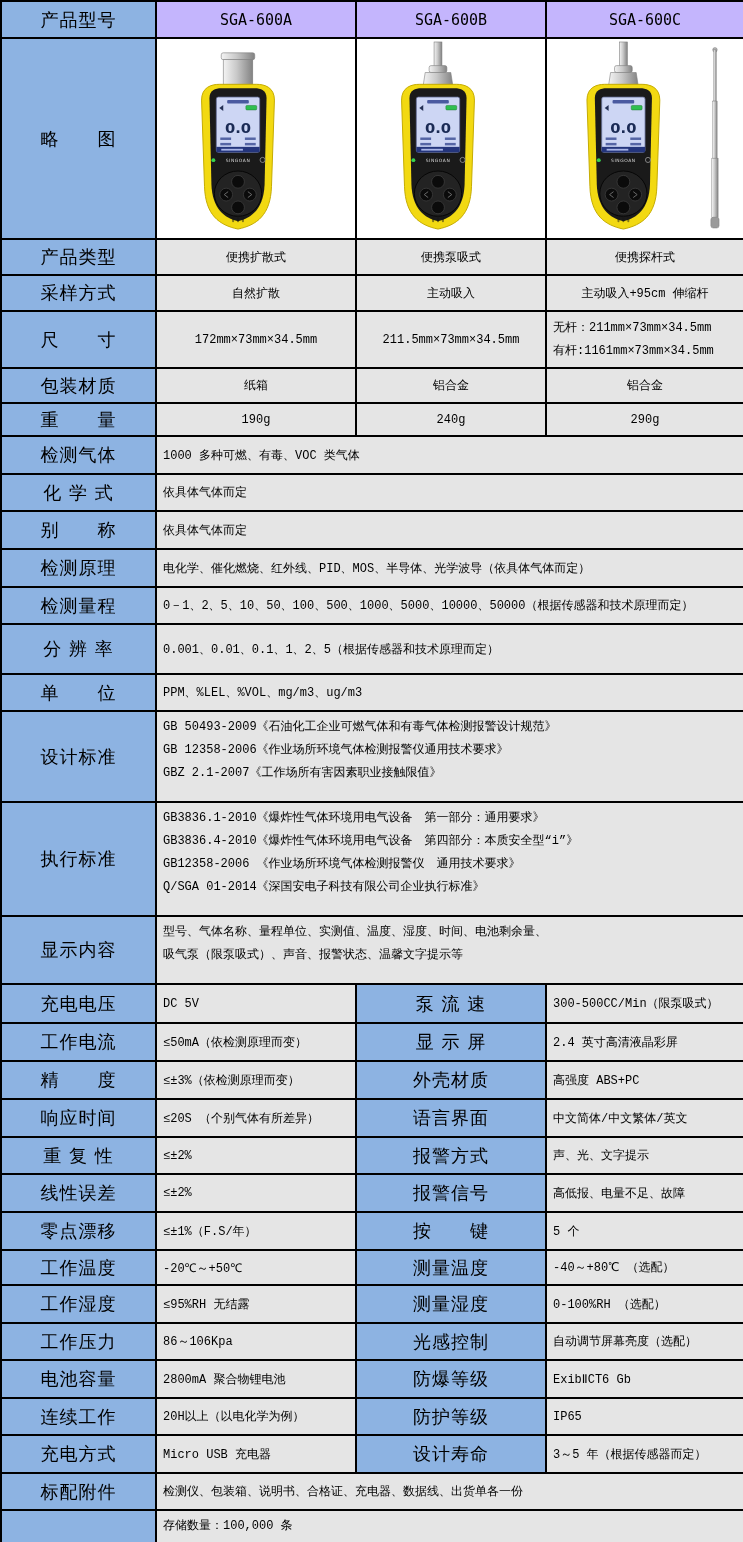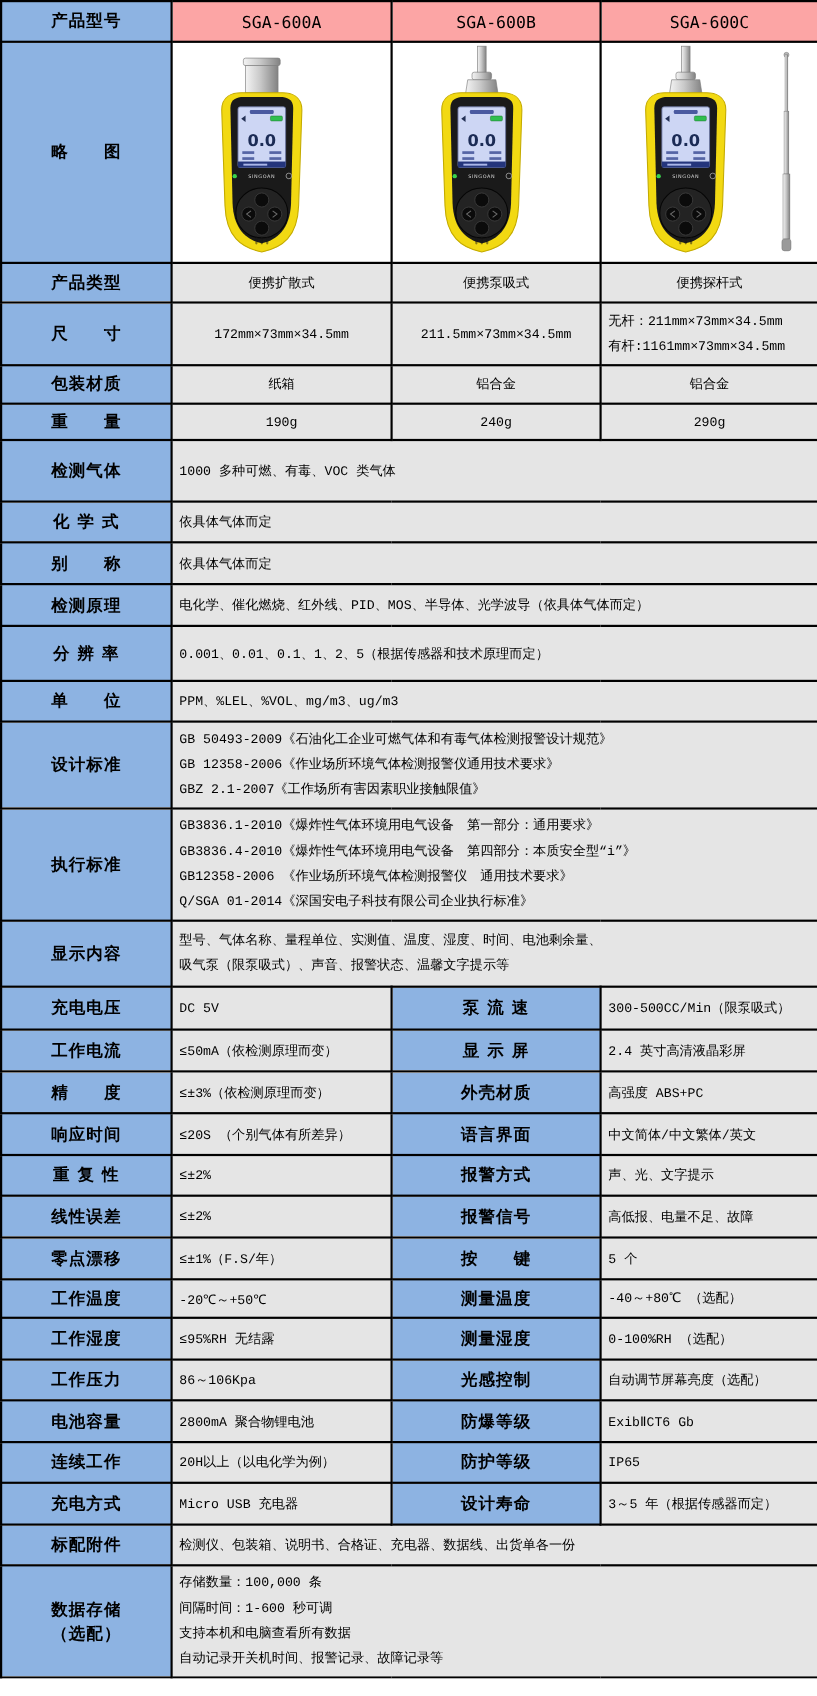--- a/index.html
+++ b/index.html
@@ -7,40 +7,40 @@
   .wrap{width:743px;margin:0;}
   table.spec{width:743px;border-collapse:collapse;table-layout:fixed;}
   table.spec th, table.spec td{
     border:2px solid #000;
     padding:0 6px;
     overflow:hidden;
     box-sizing:border-box;
   }
   th.lbl{
     background:#8DB3E2;
-    font-weight:bold;
-    font-size:15px;
+    font-weight:normal;
+    font-size:18px;
     letter-spacing:1px;
     text-align:center;
     color:#000;
   }
   td.val{
     background:#e5e5e5;
     font-size:12px;
     font-family:Liberation Mono, monospace;
     text-align:left;
     padding-left:10px;
   }
   td.val.center{text-align:center;padding-left:6px;}
   td.sketch{background:#ffffff;vertical-align:middle;padding:2px;}
   td.val .line{line-height:23px;white-space:nowrap;}
-  td.val.toppad{padding-top:4px;padding-bottom:4px;}
+  td.val.toppad{padding-top:4px;padding-bottom:16px;}
   .dimlines .line{line-height:22px;}
   thead th.models{
-    background:#fca5a5;
+    background:#c4b5fd;
     font-weight:normal;
     font-size:15px;
     font-family:"DejaVu Sans Mono","DejaVu Sans",sans-serif;
     text-align:center;
   }
   .storage-label .line{line-height:22px;}
 </style>
 </head>
 <body>
 
@@ -181,20 +181,26 @@
                 <rect x="159.8" y="119" width="6.4" height="60" fill="url(#sil-probe)" stroke="#6f6f6f" stroke-width="0.4"></rect>
                 <rect x="158.8" y="179" width="8.4" height="11" rx="2.5" fill="#9a9a9a" stroke="#6f6f6f" stroke-width="0.4"></rect>
               </svg></span></td>
       </tr>
     <tr style="height: 36px;">
           <th class="lbl">产品类型</th>
           <td class="val center">便携扩散式</td>
           <td class="val center">便携泵吸式</td>
           <td class="val center">便携探杆式</td>
         </tr>
+        <tr style="height: 36px;">
+          <th class="lbl">采样方式</th>
+          <td class="val center">自然扩散</td>
+          <td class="val center">主动吸入</td>
+          <td class="val center">主动吸入+95cm 伸缩杆</td>
+        </tr>
         <tr style="height: 57px;">
           <th class="lbl">尺　　寸</th>
           <td class="val center">172mm×73mm×34.5mm</td>
           <td class="val center">211.5mm×73mm×34.5mm</td>
           <td class="val dimlines">
             <div class="line">无杆：211mm×73mm×34.5mm</div>
             <div class="line">有杆:1161mm×73mm×34.5mm</div>
           </td>
         </tr>
         <tr style="height: 35px;">
@@ -202,35 +208,39 @@
           <td class="val center">纸箱</td>
           <td class="val center">铝合金</td>
           <td class="val center">铝合金</td>
         </tr>
         <tr style="height: 33px;">
           <th class="lbl">重　　量</th>
           <td class="val center">190g</td>
           <td class="val center">240g</td>
           <td class="val center">290g</td>
         </tr>
-        <tr style="height: 56px; margin-left: 35px;">
+        <tr style="height: 38px; margin-left: 35px;">
           <th class="lbl">检测气体</th>
           <td class="val" colspan="3">1000 多种可燃、有毒、VOC 类气体</td>
         </tr>
         <tr style="height: 37px;">
           <th class="lbl">化 学 式</th>
           <td class="val" colspan="3">依具体气体而定</td>
         </tr>
         <tr style="height: 38px;">
           <th class="lbl">别　　称</th>
           <td class="val" colspan="3">依具体气体而定</td>
         </tr>
         <tr style="height: 38px;">
           <th class="lbl">检测原理</th>
           <td class="val" colspan="3">电化学、催化燃烧、红外线、PID、MOS、半导体、光学波导（依具体气体而定）</td>
+        </tr>
+        <tr style="height: 37px;">
+          <th class="lbl">检测量程</th>
+          <td class="val" colspan="3">0－1、2、5、10、50、100、500、1000、5000、10000、50000（根据传感器和技术原理而定）</td>
         </tr>
         <tr style="height: 50px;">
           <th class="lbl">分 辨 率</th>
           <td class="val" colspan="3">0.001、0.01、0.1、1、2、5（根据传感器和技术原理而定）</td>
         </tr>
         <tr style="height: 37px;">
           <th class="lbl">单　　位</th>
           <td class="val" colspan="3">PPM、%LEL、%VOL、mg/m3、ug/m3</td>
         </tr>
         <tr style="height: 73px;">

